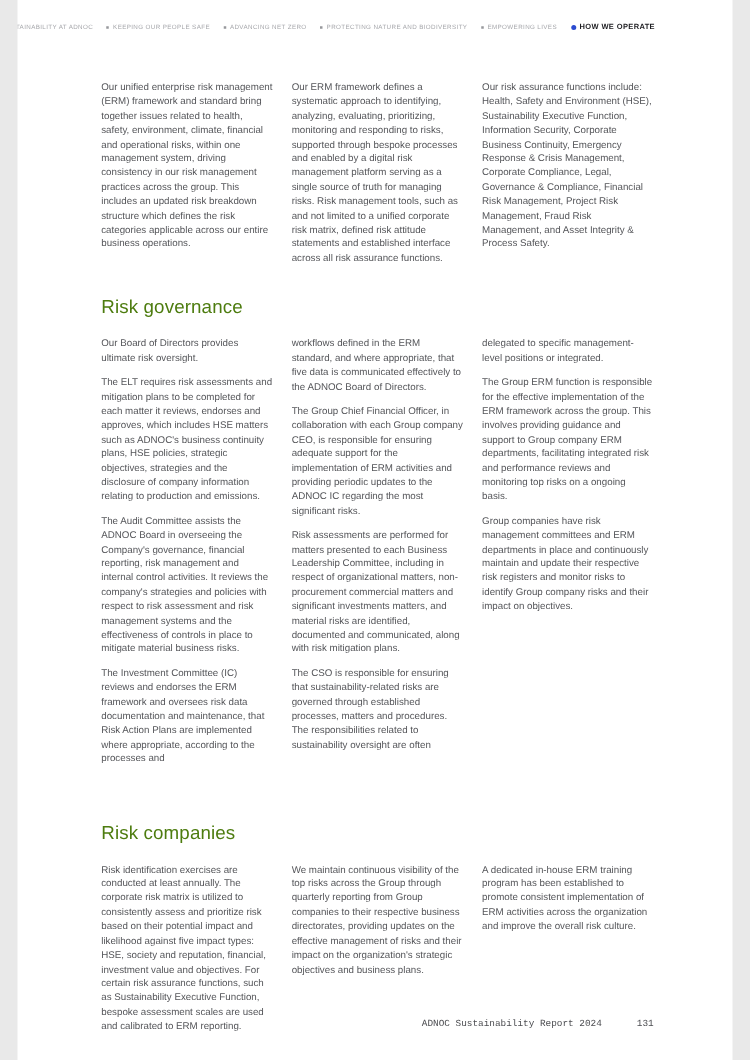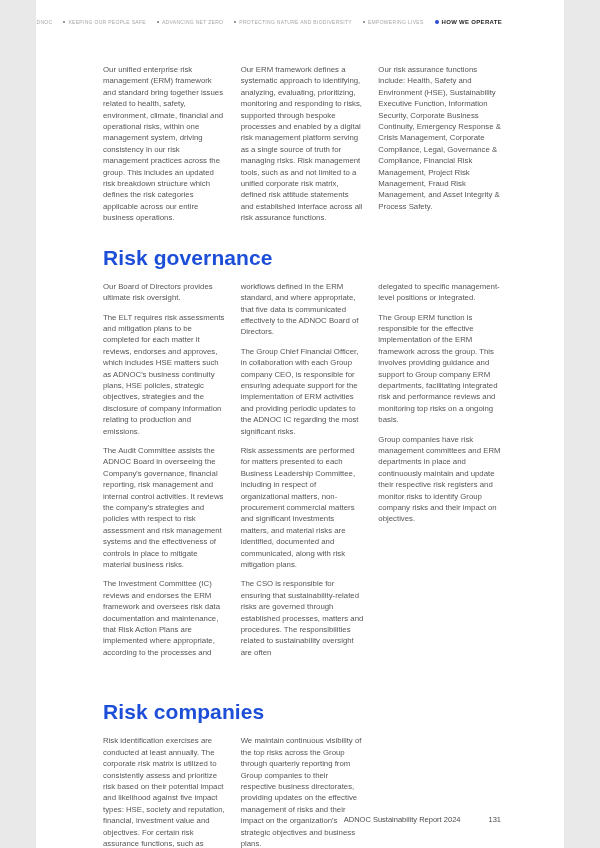--- a/index.html
+++ b/index.html
@@ -1,19 +1,19 @@
 <!DOCTYPE html>
 <html style="--accent: #2b4bd0;"><head>
 <meta charset="utf-8">
 <style>
   * { margin:0; padding:0; box-sizing:border-box; }
   html,body { background:#e9e9e9; }
   .page {
     position:relative;
-    width:528px; height:848px;
+    width:572px; height:848px;
     margin:0 auto;
     background:#ffffff;
     font-family:"Liberation Sans", sans-serif;
     color:#55565a;
     overflow:hidden;
   }
 
   
   .topnav {
     position:absolute;
@@ -62,37 +62,37 @@
   }
   .col p {
     font-size:7.8px;
     line-height:11.4px;
     margin:0 0 8px 0;
     color:#55565a;
   }
   .col p:last-child { margin-bottom:0; }
 
   .section-title {
-    font-size:21px;
+    font-size:15px;
     line-height:20px;
-    font-weight:bold;
-    color:#1d4ed8;
+    font-weight:normal;
+    color:#4d7c0f;
     letter-spacing:0.1px;
   }
   .section-title.governance { margin:24px 0 13px 0; }
   .section-title.management { margin:44px 0 13px 0; }
 
   
   .footer {
     position:absolute;
     bottom:24px; right:63px;
     display:flex;
     align-items:flex-end;
     gap:28px;
-    font-family:Liberation Sans, sans-serif;
+    font-family:Liberation Mono, monospace;
     font-size:7.5px;
     color:#4c4d51;
   }
 </style>
 </head>
 <body>
 
 <div class="page">
 
   <nav class="topnav">
@@ -161,20 +161,23 @@
 
     <h2 class="section-title management">Risk companies</h2>
 
     <section class="grid">
       <div class="col">
         <p>Risk identification exercises are conducted at least annually. The corporate risk matrix is utilized to consistently assess and prioritize risk based on their potential impact and likelihood against five impact types: HSE, society and reputation, financial, investment value and objectives. For certain risk assurance functions, such as Sustainability Executive Function, bespoke assessment scales are used and calibrated to ERM reporting.</p>
       </div>
       <div class="col">
         <p>We maintain continuous visibility of the top risks across the Group through quarterly reporting from Group companies to their respective business directorates, providing updates on the effective management of risks and their impact on the organization's strategic objectives and business plans.</p>
       </div>
+      <div class="col">
+        <p>A dedicated in-house ERM training program has been established to promote consistent implementation of ERM activities across the organization and improve the overall risk culture.</p>
+      </div>
     </section>
 
   </main>
 
   <footer class="footer">
     <span>ADNOC Sustainability Report 2024</span>
     <span>131</span>
   </footer>
 
 </div>

